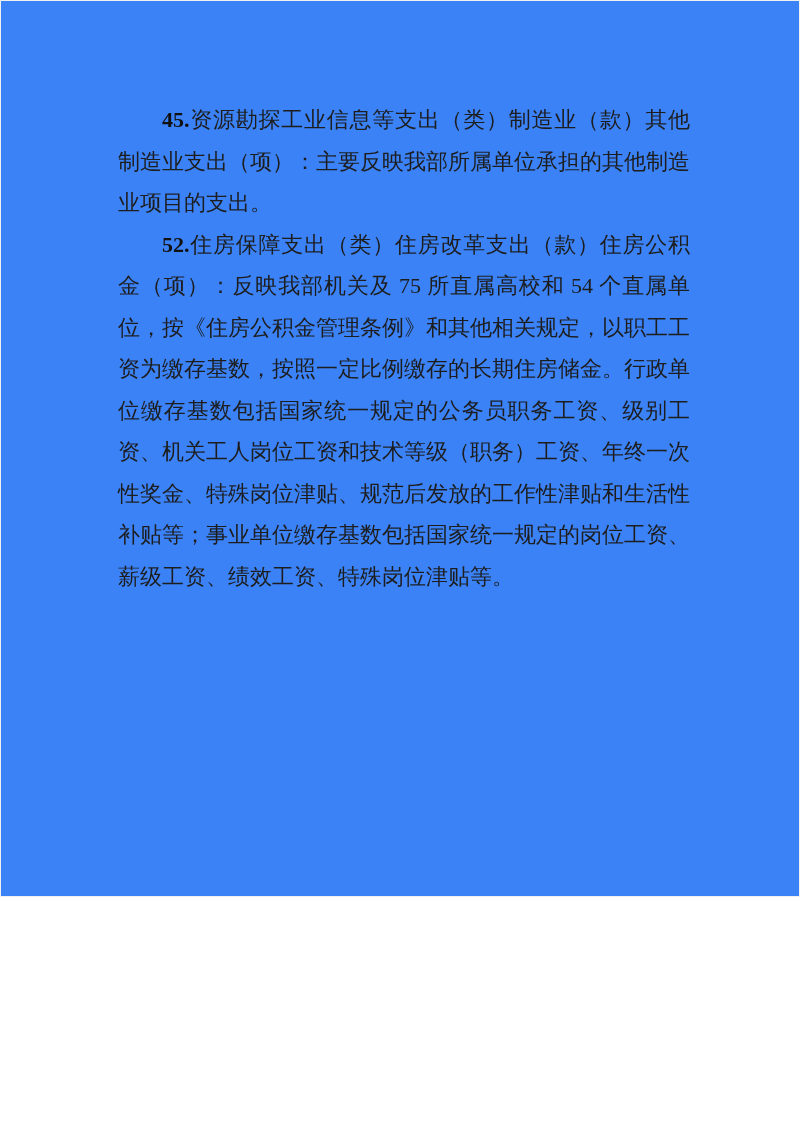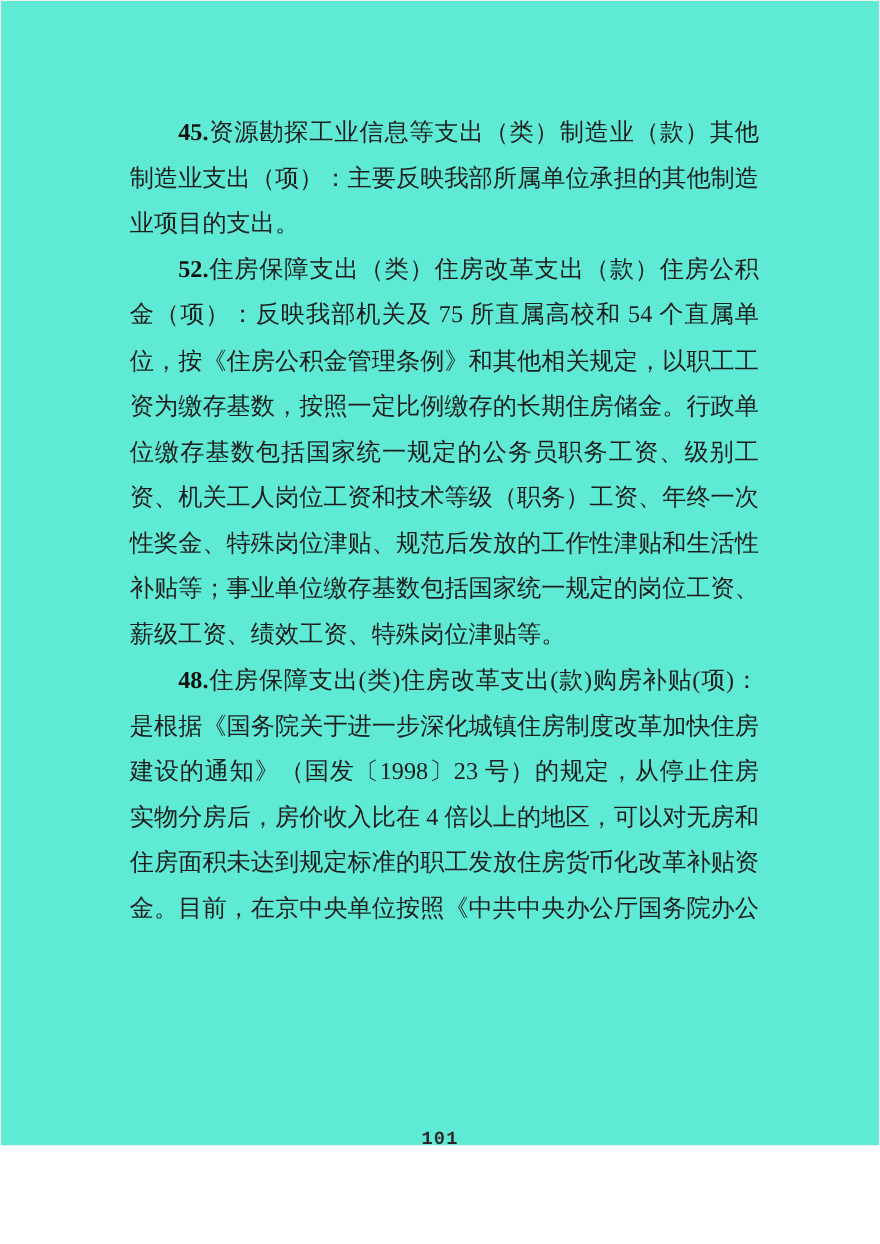--- a/index.html
+++ b/index.html
@@ -3,22 +3,22 @@
 <meta charset="utf-8">
 <style>
   html, body {
     margin: 0;
     padding: 0;
     background: #ffffff;
   }
   .doc-page {
     position: relative;
     width: 800px;
-    height: 1042px;
-    background: #5eead4;
+    height: 897px;
+    background: #3b82f6;
     overflow: hidden;
     box-shadow: inset 0 0 0 1px #f0f0f0;
     font-family: "Liberation Serif", "DejaVu Serif", serif;
   }
   .text-block {
     position: absolute;
     left: 118px;
     top: 99px;
     width: 572px;
   }
@@ -57,21 +57,20 @@
 
 <div class="doc-page">
 
   <div class="text-block">
 
     <p class="para"><span class="para-num">45.</span><span>资源勘探工业信息等支出（类）制造业（款）其他制造业支出（项）：主要反映我部所属单位承担的其他制造业项目的支出。</span></p>
 
     <p class="para"><span class="para-num">52.</span><span>住房保障支出（类）住房改革支出（款）住房公积金（项）：反映我部机关及 75 所直属高校和 54 个直属单位，按《住房公积金管理条例》和其他相关规定，以职工工资为缴存基数，按照一定比例缴存的长期住房储金。行政单位缴存基数包括国家统一规定的公务员职务工资、级别工资、机关工人岗位工资和技术等级（职务）工资、年终一次性奖金、特殊岗位津贴、规范后发放的工作性津贴和生活性补贴等；事业单位缴存基数包括国家统一规定的岗位工资、薪级工资、绩效工资、特殊岗位津贴等。</span></p>
 
 
-    <p class="para"><span class="para-num">48.</span><span>住房保障支出(类)住房改革支出(款)购房补贴(项)：是根据《国务院关于进一步深化城镇住房制度改革加快住房建设的通知》（国发〔1998〕23 号）的规定，从停止住房实物分房后，房价收入比在 4 倍以上的地区，可以对无房和住房面积未达到规定标准的职工发放住房货币化改革补贴资金。目前，在京中央单位按照《中共中央办公厅国务院办公</span></p>
 
   </div>
 
   <div class="footer">
     <span class="page-number">101</span>
   </div>
 
 </div>
 
 </body></html>

